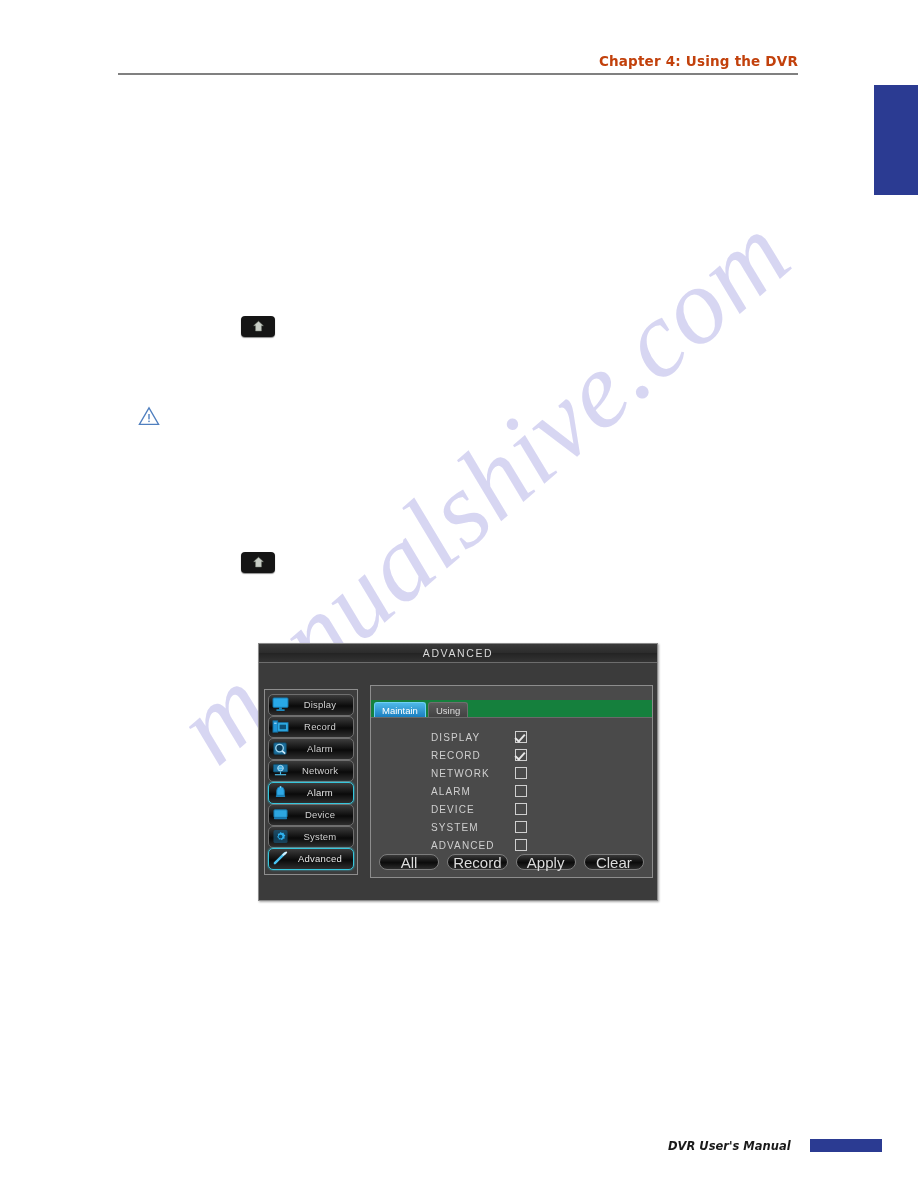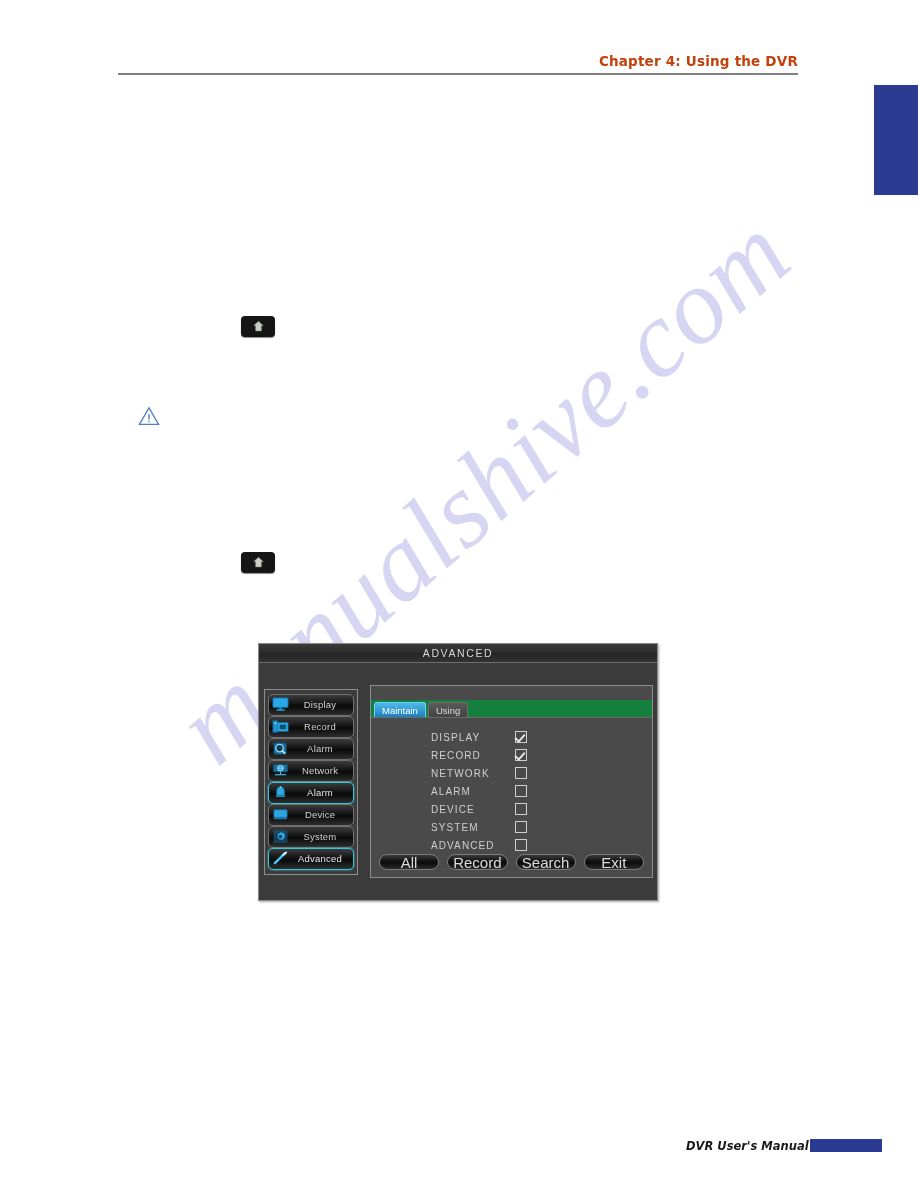--- a/index.html
+++ b/index.html
@@ -100,21 +100,21 @@
     left: 138px;
     top: 406px;
     width: 22px;
     height: 20px;
     z-index: 5;
   }
 
   
   .footer-text {
     position: absolute;
-    left: 686px;
+    left: 668px;
     top: 1139px;
     font-size: 11.5px;
     font-weight: bold;
     font-style: italic;
     color: #1a1a1a;
     font-family: "DejaVu Sans", sans-serif;
     z-index: 4;
   }
   .footer-bar {
     position: absolute;
@@ -486,22 +486,22 @@
               <span class="chk-label">ADVANCED</span>
               <span class="chk-box"></span>
             </div>
 
           </div>
         </div>
 
         <div class="btn-row">
           <div class="dvr-btn">All</div>
           <div class="dvr-btn">Record</div>
-          <div class="dvr-btn">Search</div>
-          <div class="dvr-btn">Exit</div>
+          <div class="dvr-btn">Apply</div>
+          <div class="dvr-btn">Clear</div>
         </div>
 
       </div>
     </div>
   </div>
 
   <div class="footer-text">DVR User's Manual</div>
   <div class="footer-bar"></div>
 
 </div>

